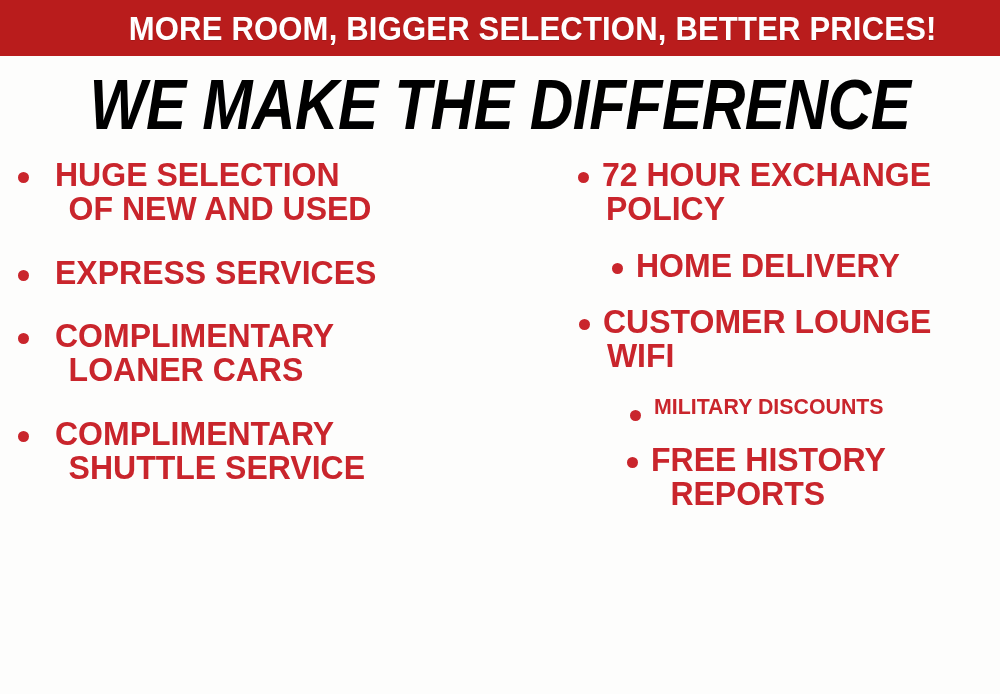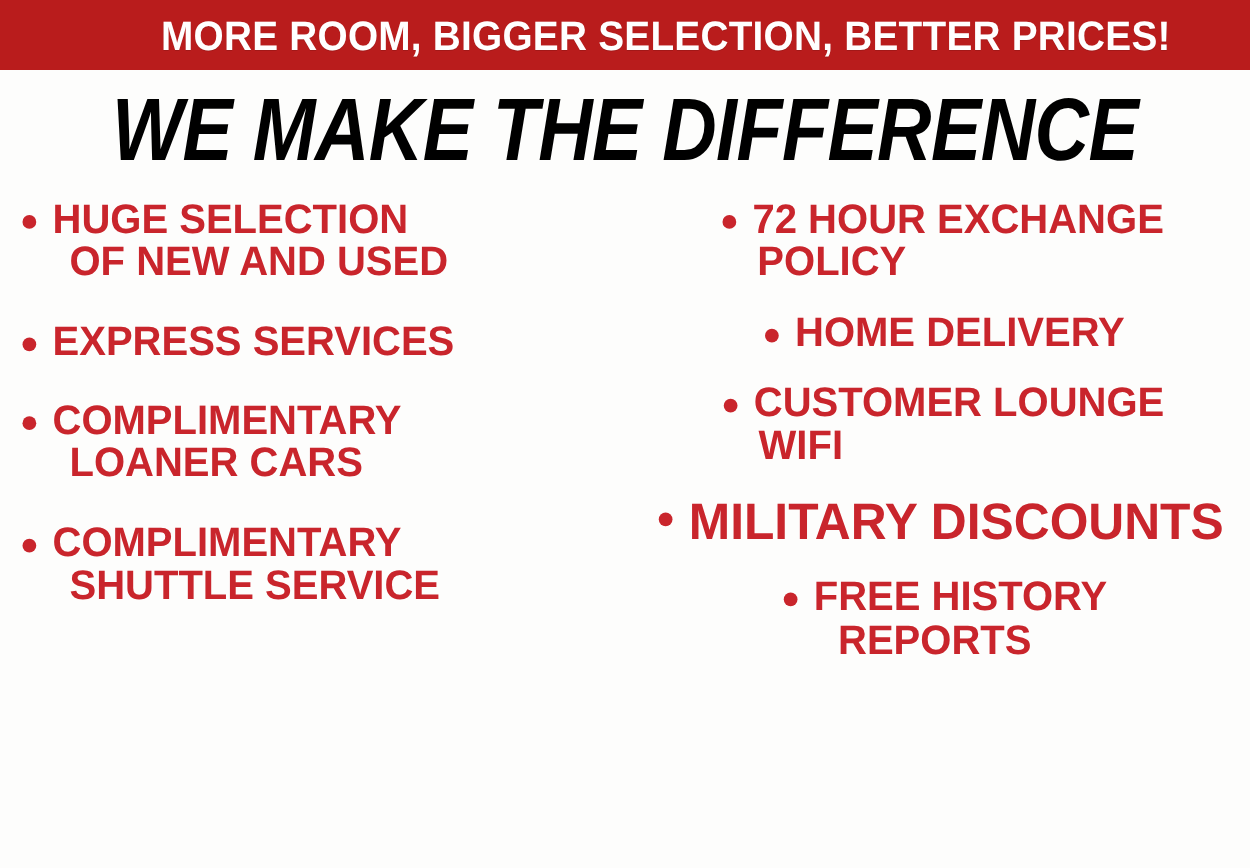--- a/index.html
+++ b/index.html
@@ -93,21 +93,21 @@
   .bullet-item {
     display: flex;
     align-items: flex-start;
     color: #c9252c;
     font-family: "Liberation Sans", sans-serif;
     font-weight: bold;
     font-size: 33px;
     line-height: 1.04;
     white-space: nowrap;
   }
-  .col-left .bullet-item { margin-bottom: 29px; }
+  .col-left .bullet-item { margin-bottom: 29px; gap: 13px; }
   .col-right .bullet-item { margin-bottom: 22px; justify-content: center; }
 
   .dot {
     flex: 0 0 auto;
     width: 11px;
     height: 11px;
     border-radius: 50%;
     background: #c9252c;
     margin-top: 14px;
     margin-right: 13px;
@@ -120,21 +120,21 @@
     display: block;
     transform: scaleX(0.97);
     transform-origin: left center;
   }
   
   .col-left .bullet-line.cont { padding-left: 14px; }
   .col-right .bullet-line.cont { padding-left: 4px; }
   .col-right .bullet-line.cont-indent { padding-left: 20px; }
 
   
-  .shrink-sm { font-size: 41px; }
+  .shrink-sm { font-size: 22px; }
 </style>
 </head>
 <body>
 
 <div class="banner">
   <div class="banner-text">MORE ROOM, BIGGER SELECTION, BETTER PRICES!</div>
 </div>
 
 <div class="headline-wrap">
   <div class="headline">WE MAKE THE DIFFERENCE</div>

